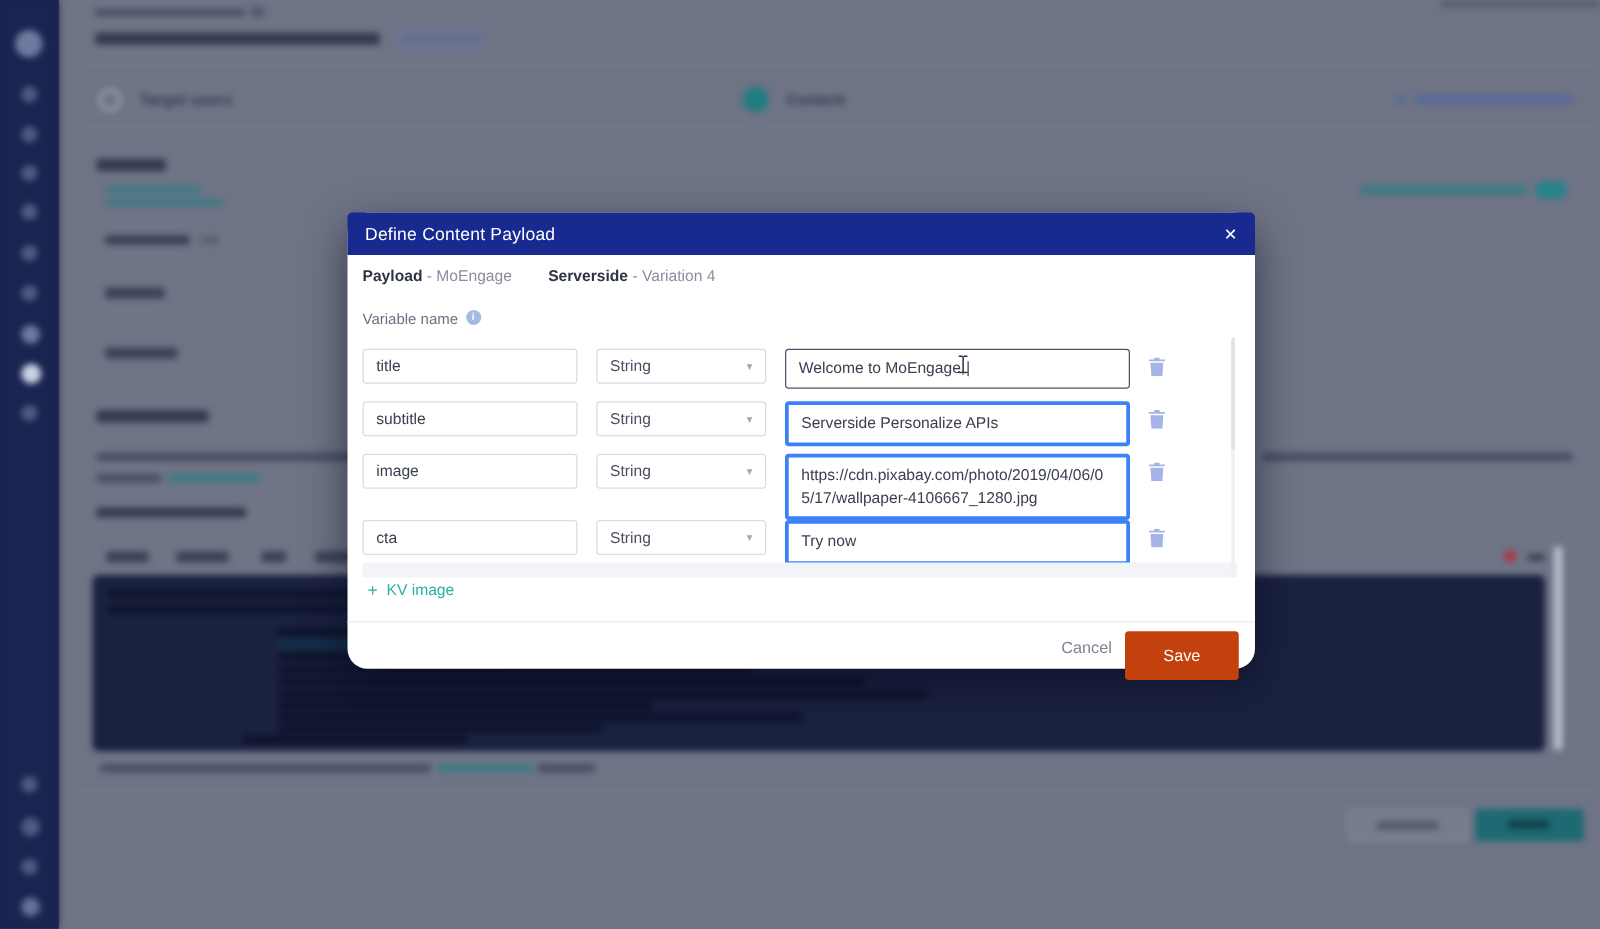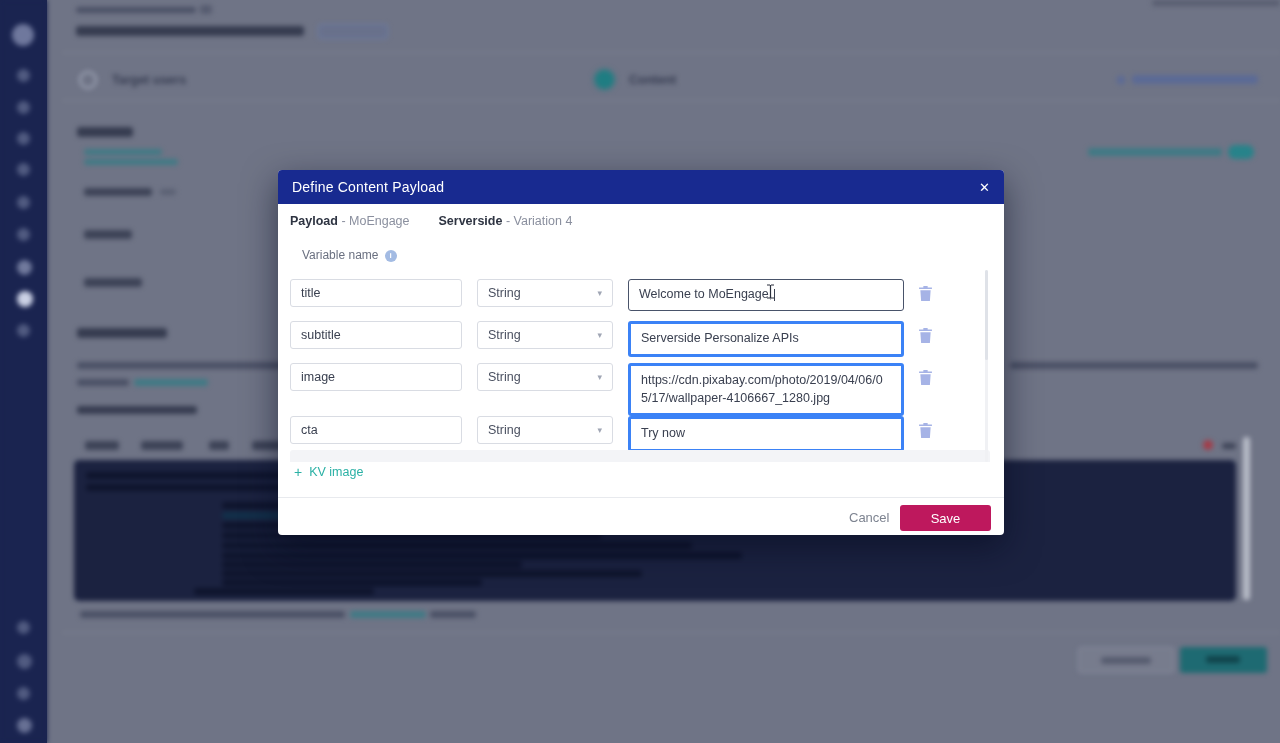--- a/index.html
+++ b/index.html
@@ -26,34 +26,34 @@
                    border:2px solid #a5abbc; }
   .step-circle-f { position:absolute; width:19px; height:19px; border-radius:50%;
                    background:#1f7d82; box-shadow:0 0 0 3px rgba(31,125,130,0.25); }
 
   .codeblock { position:absolute; left:74px; top:460px; width:1162px; height:141px;
                background:#1b2240; border-radius:5px; }
   .cl { position:absolute; height:7px; border-radius:3px; background:#0e142c; }
 
   
   #modal { position:absolute; left:278px; top:170px; width:726px; height:365px;
-           background:#ffffff; border-radius:4px; box-shadow:0 12px 34px rgba(5,10,30,0.55);
+           background:#ffffff; border-radius:16px; box-shadow:0 12px 34px rgba(5,10,30,0.55);
            z-index:20; }
   #modal-header { position:absolute; left:0; top:0; right:0; height:34px; background:#182a90;
                   border-radius:4px 4px 0 0; display:flex; align-items:center;
                   padding:0 14px; justify-content:space-between; }
   #modal-title { color:#ffffff; font-size:14px; font-weight:500; letter-spacing:.2px; }
   #modal-close { color:#ffffff; font-size:13px; cursor:pointer; line-height:1; }
 
   .ctx-line { position:absolute; left:12px; top:44px; font-size:12.5px; color:#8a8f9e; }
   .ctx-line b { color:#2e3442; font-weight:700; }
   .ctx-gap { display:inline-block; width:22px; }
 
   .var-label { position:absolute; left:12px; top:78px; font-size:12px; color:#6a7080;
-               display:flex; align-items:flex-end; gap:6px;margin-left:12px; }
+               display:flex; align-items:flex-start; gap:6px; }
   .info-dot { display:inline-block; width:12px; height:12px; border-radius:50%;
               background:#a3bbe3; color:#ffffff; font-size:8px; font-weight:700;
               text-align:center; line-height:12px; }
 
   .row { position:absolute; left:0; width:100%; }
   .f-name { position:absolute; left:12px; width:172px; height:28px; border:1px solid #d9dce3;
             border-radius:3px; padding:0 10px; font-size:12.5px; color:#3a4050;
             font-family:"Liberation Sans", sans-serif; background:#fff; }
   .f-select { position:absolute; left:199px; width:136px; height:28px; border:1px solid #d9dce3;
               border-radius:3px; padding:0 10px; font-size:12.5px; color:#4a5060;
@@ -74,22 +74,22 @@
                   background:#f0f1f4; border-radius:2px; }
   .scroll-thumb { position:absolute; left:0; top:0; width:3px; height:90px;
                   background:#dfe2e8; border-radius:2px; }
 
   .kv-link { position:absolute; left:16px; top:294px; font-size:12.5px; color:#2bb1a5;
              font-weight:500; cursor:pointer; display:flex; gap:7px; align-items:center; }
   .kv-link .plus { font-size:14px; }
 
   .modal-footer-line { position:absolute; left:0; top:327px; width:100%; height:1px; background:#e8eaee; }
   .cancel-btn { position:absolute; left:571px; top:340px; font-size:13px; color:#7d8390; cursor:pointer; }
-  .save-btn { position:absolute; left:622px; top:335px; width:91px; height:26px;
-              background:#be185d; border:none; border-radius:3px; color:#ffffff;
+  .save-btn { position:absolute; left:622px; top:335px; width:91px; height:39px;
+              background:#c2410c; border:none; border-radius:3px; color:#ffffff;
               font-size:13px; font-family:"Liberation Sans", sans-serif; cursor:pointer; }
 
   #ibeam { position:absolute; left:766px; top:284px; width:9px; height:15px; z-index:40; }
 </style>
 </head>
 <body>
 
 <div id="bg-base"></div>
 <div id="sidebar-under"></div>
 

